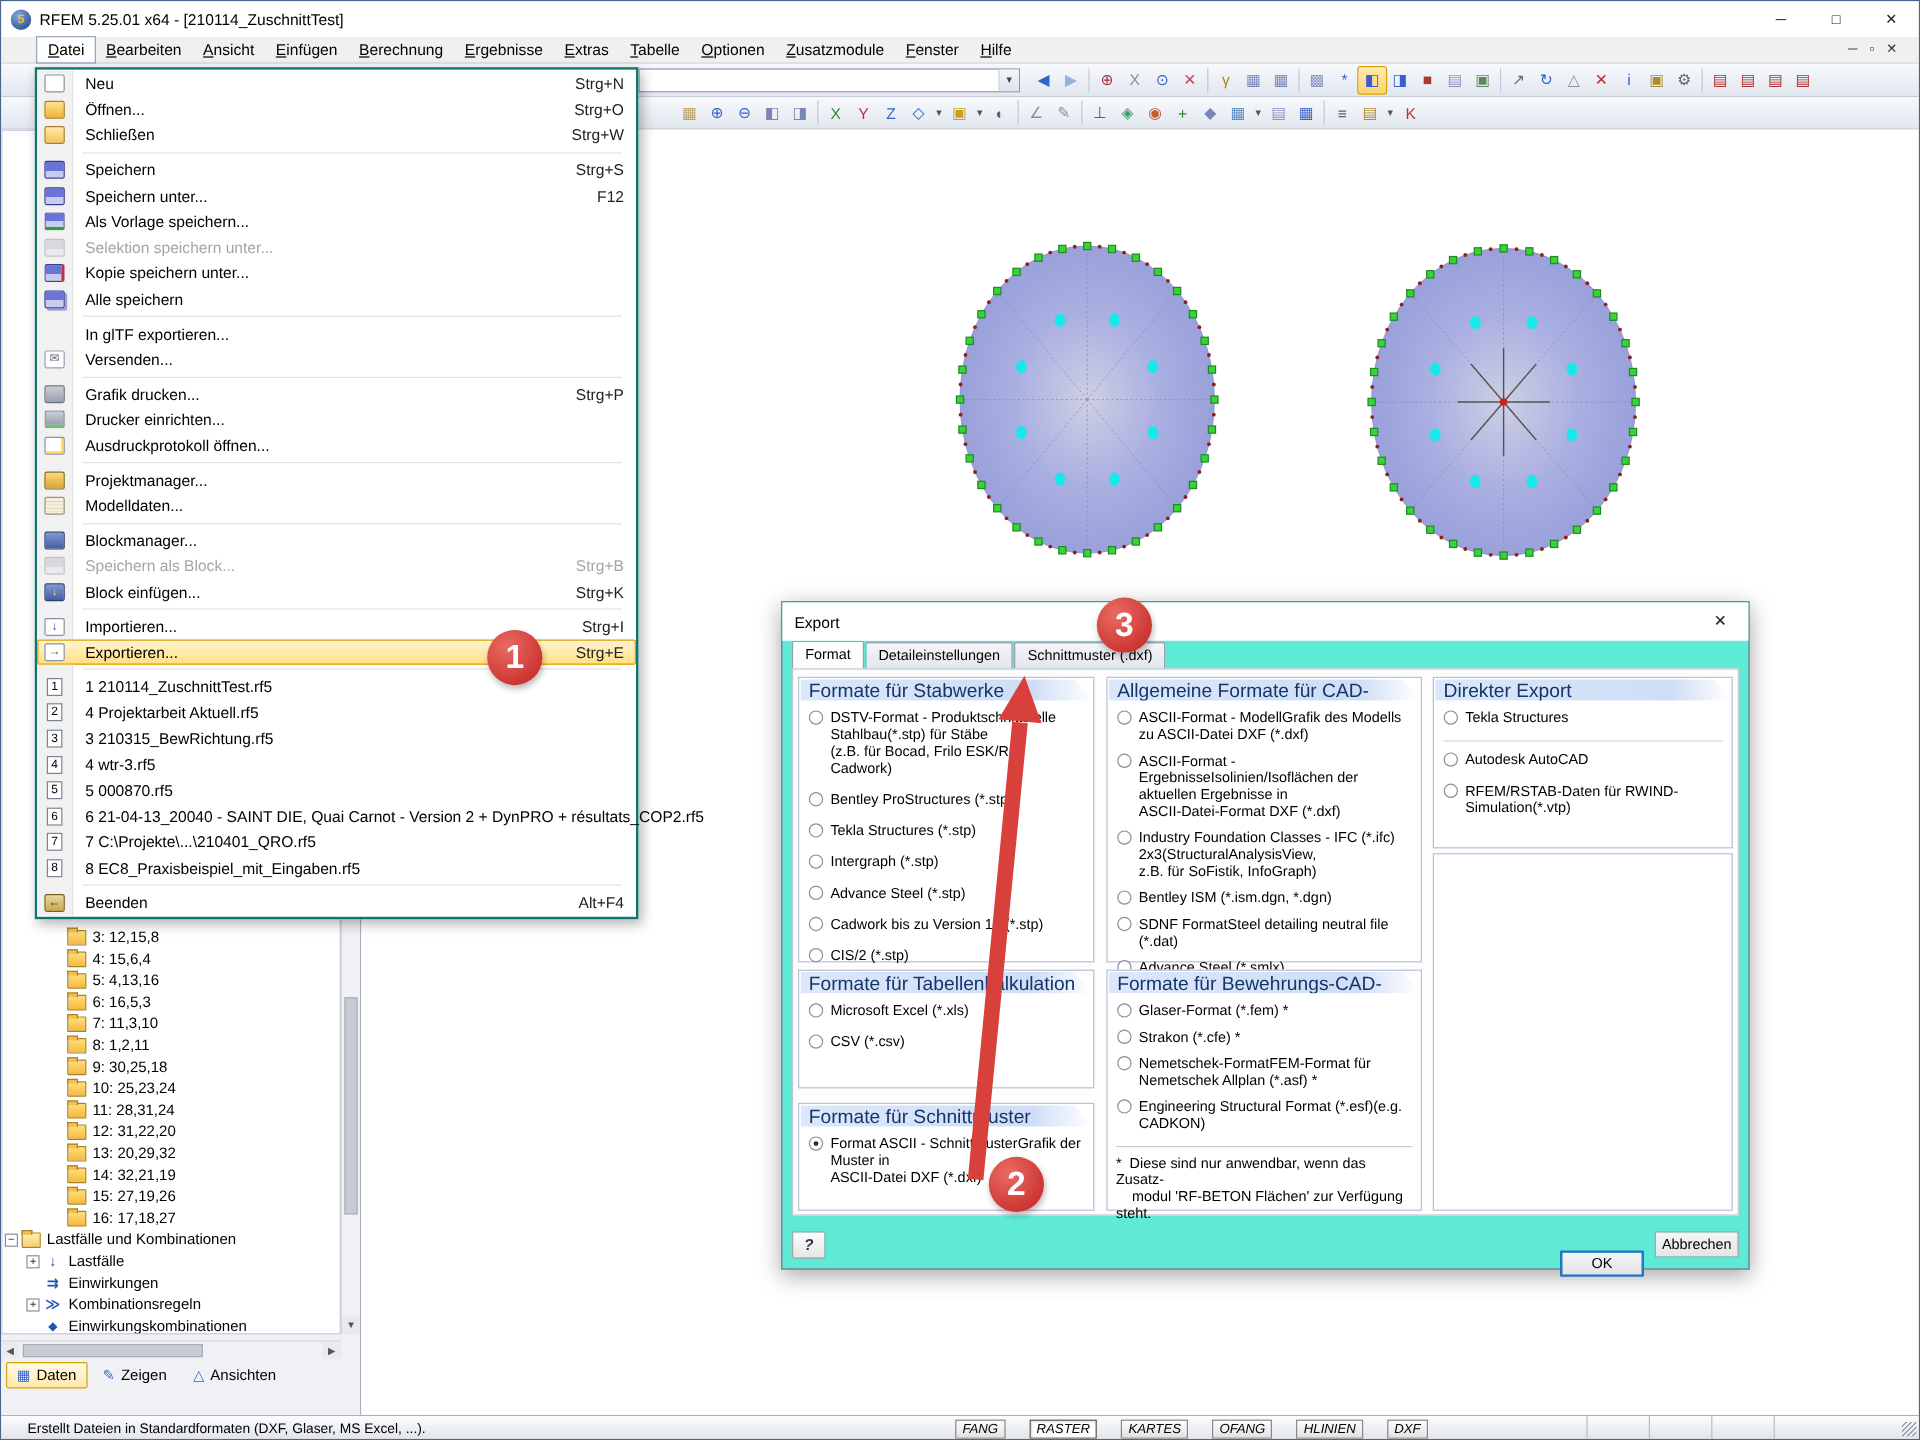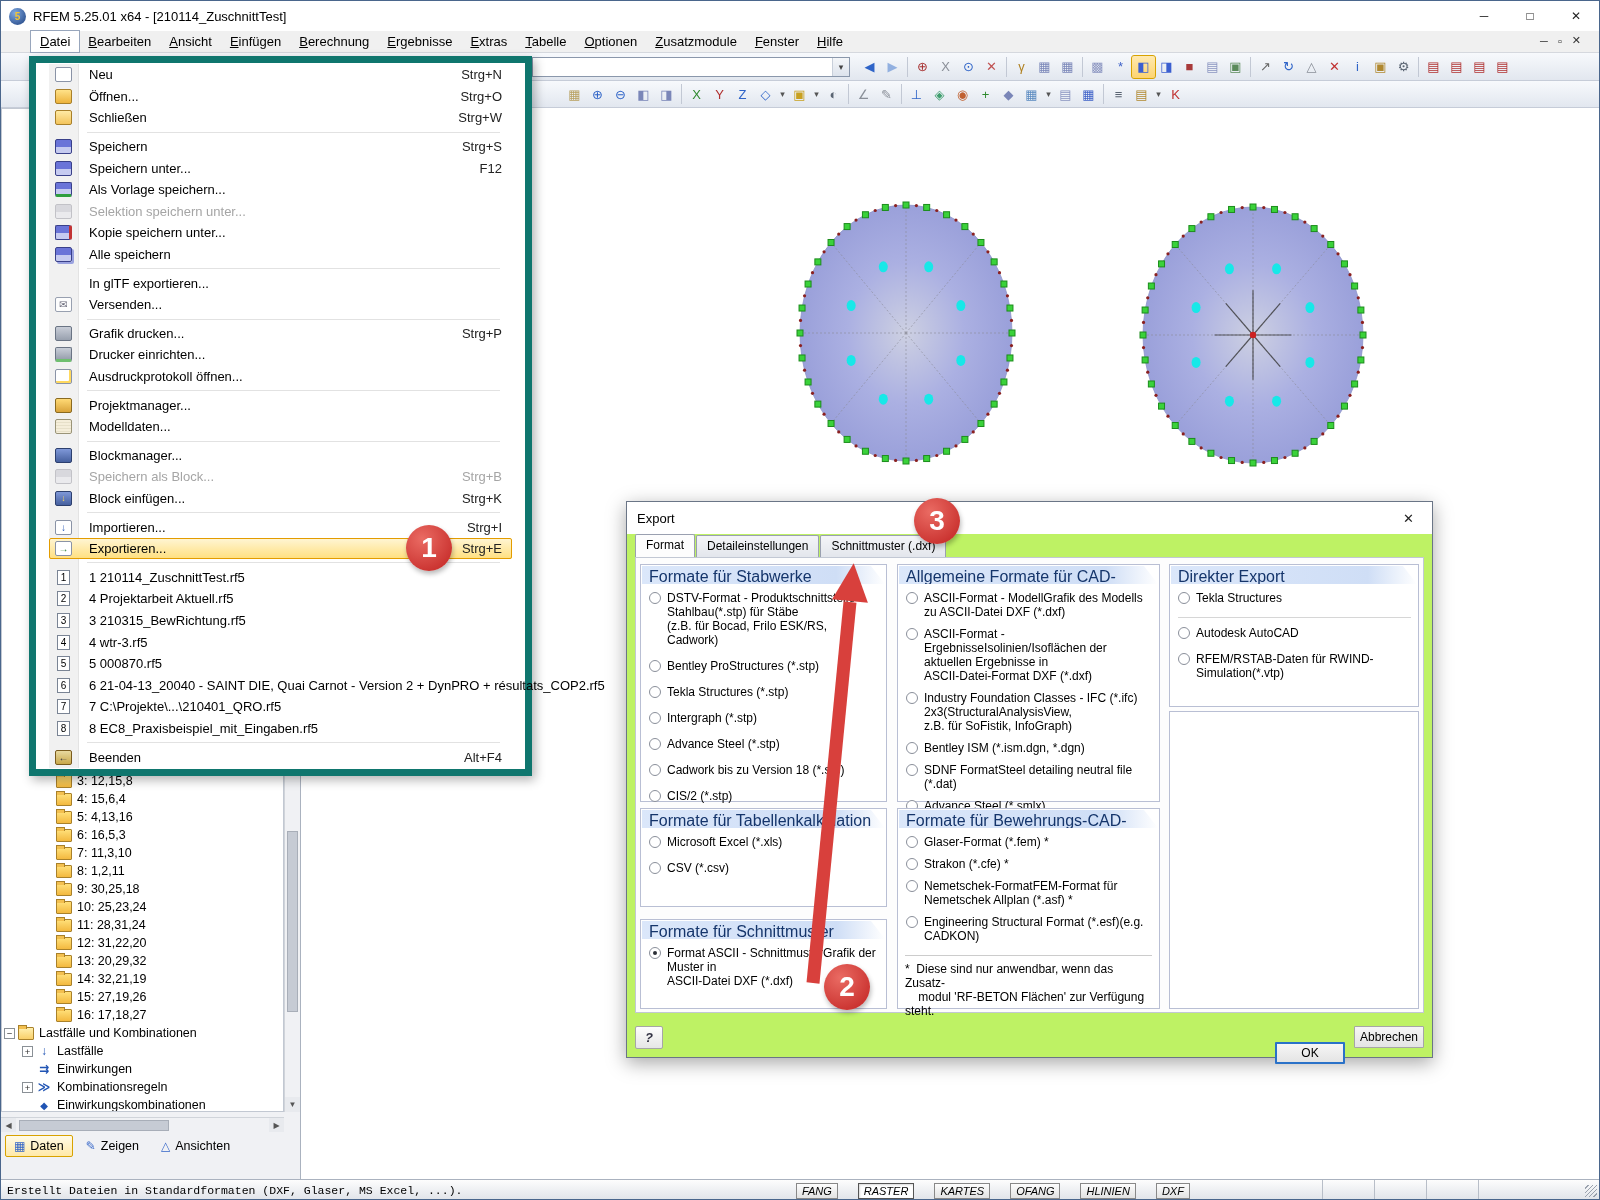--- a/index.html
+++ b/index.html
@@ -59,21 +59,21 @@
   .harrow.right { margin-left:auto; }
   .hthumb { width:150px; height:11px; margin-left:3px; background:#c6cbd4; border:1px solid #a8aeb8; }
   .panel-tabs { position:absolute; left:0; right:0; bottom:20px; height:27px; display:flex; align-items:center; gap:4px; padding:2px 4px; background:#f0f1f4; }
   .ptab { display:flex; align-items:center; gap:5px; padding:3px 8px; font-size:12.5px; border:1px solid transparent; border-radius:2px; }
   .ptab.active { background:linear-gradient(#fffbe8,#ffe9a8); border-color:#d8a200; }
   .pticon { font-size:12px; }
   .panel-foot { position:absolute; left:0; right:0; bottom:0; height:20px; background:#f0f1f4; }
   .viewport { flex:1; background:#fff; position:relative; }
 
   
-  .file-menu { position:absolute; left:28px; top:55px; width:503px; background:#fff; border:7px solid #0f766e; box-shadow:3px 4px 10px rgba(0,0,0,.3); z-index:40; padding:1px 13px; }
+  .file-menu { position:absolute; left:28px; top:55px; width:503px; background:#fff; border:2px solid #0f766e; box-shadow:3px 4px 10px rgba(0,0,0,.3); z-index:40; padding:1px 0; }
   .fm-row { display:flex; align-items:center; height:21.6px; padding-right:10px; position:relative; }
   .fm-icon-col { width:30px; align-self:stretch; background:#f1f1f1; border-right:1px solid #e3e3e3; display:flex; align-items:center; justify-content:center; flex:none; }
   .fm-row.highlight { background:linear-gradient(#fff6d6,#ffdf7e); outline:1px solid #e39c00; outline-offset:-1px; border-radius:2px; }
   .fm-row.highlight .fm-icon-col { background:transparent; border-right-color:transparent; }
   .fm-label { margin-left:10px; white-space:nowrap; }
   .fm-sc { margin-left:auto; color:#222; }
   .fm-row.disabled .fm-label,.fm-row.disabled .fm-sc { color:#a5a5a5; }
   .fm-row.disabled .mic { opacity:.45; }
   .fm-row.separator { height:7px; }
   .fm-row.separator .fm-label { flex:1; margin:0 2px 0 8px; border-top:1px solid #e2e2e2; height:0; }
@@ -99,21 +99,21 @@
   .ic-block-manager,.ic-insert-block { background:linear-gradient(#7f98d8,#46609e); border:1px solid #2c3f6e; }
   .ic-insert-block::before { content:"↓"; color:#ffd95e; font-size:9px; }
   .ic-import { background:#fff; border:1px solid #8a93a6; }
   .ic-import::before { content:"↓"; color:#2457b8; font-size:10px; font-weight:bold; }
   .ic-export { background:#fff; border:1px solid #8a93a6; }
   .ic-export::before { content:"→"; color:#2e7d32; font-size:10px; font-weight:bold; }
   .ic-exit { background:linear-gradient(#e8d9a0,#c9a84a); border:1px solid #7a5c1e; }
   .ic-exit::before { content:"←"; color:#334; font-size:10px; font-weight:bold; }
 
   
-  .dialog { position:absolute; left:625px; top:500px; width:807px; height:557px; background:#bef264; border:1px solid #6a7586; box-shadow:0 5px 18px rgba(0,0,0,.35); z-index:30; }
+  .dialog { position:absolute; left:650px; top:500px; width:807px; height:557px; background:#5eead4; border:1px solid #6a7586; box-shadow:0 5px 18px rgba(0,0,0,.35); z-index:30; }
   .dlg-title { height:32px; background:#fff; display:flex; align-items:center; padding:0 10px; font-size:13px; }
   .dlg-close { margin-left:auto; font-size:13px; color:#222; padding:2px 8px; }
   .dlg-tabs { display:flex; align-items:flex-end; padding:2px 8px 0; height:23px; }
   .dtab { padding:3px 10px 4px; font-size:12px; border:1px solid #9aa0b0; border-bottom:none; background:linear-gradient(#f4f5f8,#e3e6ec); margin-right:1px; border-radius:2px 2px 0 0;text-align:center; }
   .dtab.active { background:#fdfdfd; position:relative; top:1px; padding-bottom:6px; }
   .dlg-page { position:absolute; left:8px; right:8px; top:55px; height:456px; background:#fdfdfd; border:1px solid #c2c8d4; }
   .grp { position:absolute; background:#fff; border:1px solid #b9bfd4; }
   .grp-hd { height:18px; margin:1px; padding:2px 0 0 7px; font-size:16px; color:#15356b; background:linear-gradient(90deg,#dbe7fa,#cfdef6 80%,rgba(253,253,253,0)); clip-path:polygon(0 0,calc(100% - 14px) 0,100% 100%,0 100%); }
   .grp-body { padding:6px 7px 4px 8px; }
   .opt { display:flex; margin-bottom:12px; font-size:12px; line-height:14px; }
@@ -129,21 +129,21 @@
   .btn.primary { border:2px solid #2a72c8; margin-left:auto;margin-top:32px; }
   .btn.cancel { margin-left:9px; }
 
   
   .annot-svg { position:absolute; left:0; top:0; width:1600px; height:1200px; pointer-events:none; z-index:50; }
   .badge { position:absolute; width:46px; height:46px; border-radius:50%; background:radial-gradient(circle at 35% 30%,#ea6b63,#cb3431 75%); color:#fff; font-size:28px; font-weight:bold; display:flex; align-items:center; justify-content:center; box-shadow:1px 3px 5px rgba(0,0,0,.28); z-index:55; }
   .b1 { left:405px; top:524px; } .b2 { left:823px; top:963px; } .b3 { left:913px; top:497px; }
 
   
   .statusbar { height:22px; background:linear-gradient(#fdfdfd,#dfe2e8); border-top:1px solid #aab2bf; display:flex; align-items:center; font-size:11.5px; }
-  .sb-msg { width:795px; padding-left:6px; white-space:nowrap; overflow:hidden;font-family:Liberation Mono, monospace; }
+  .sb-msg { width:795px; padding-left:22px; white-space:nowrap; overflow:hidden; }
   .tgl { border:1px solid #888; padding:1px 5px; margin-right:20px; background:linear-gradient(#fdfdfd,#e2e2e2); font-size:11px;font-style:italic; }
   .tgl.active { background:#fff; border-color:#555; box-shadow:inset 1px 1px 2px rgba(0,0,0,.15); }
   .sb-cell { width:52px; align-self:stretch; border-left:1px solid #b8bec8; }
   .sb-fill1 { width:112px; align-self:stretch; }
   .sb-fillx { flex:1; }
   .grip { width:12px; height:12px; margin-right:2px; background:repeating-linear-gradient(135deg,transparent,transparent 2px,#9aa2ae 2px,#9aa2ae 3px); }
 </style>
 </head>
 <body>
 

